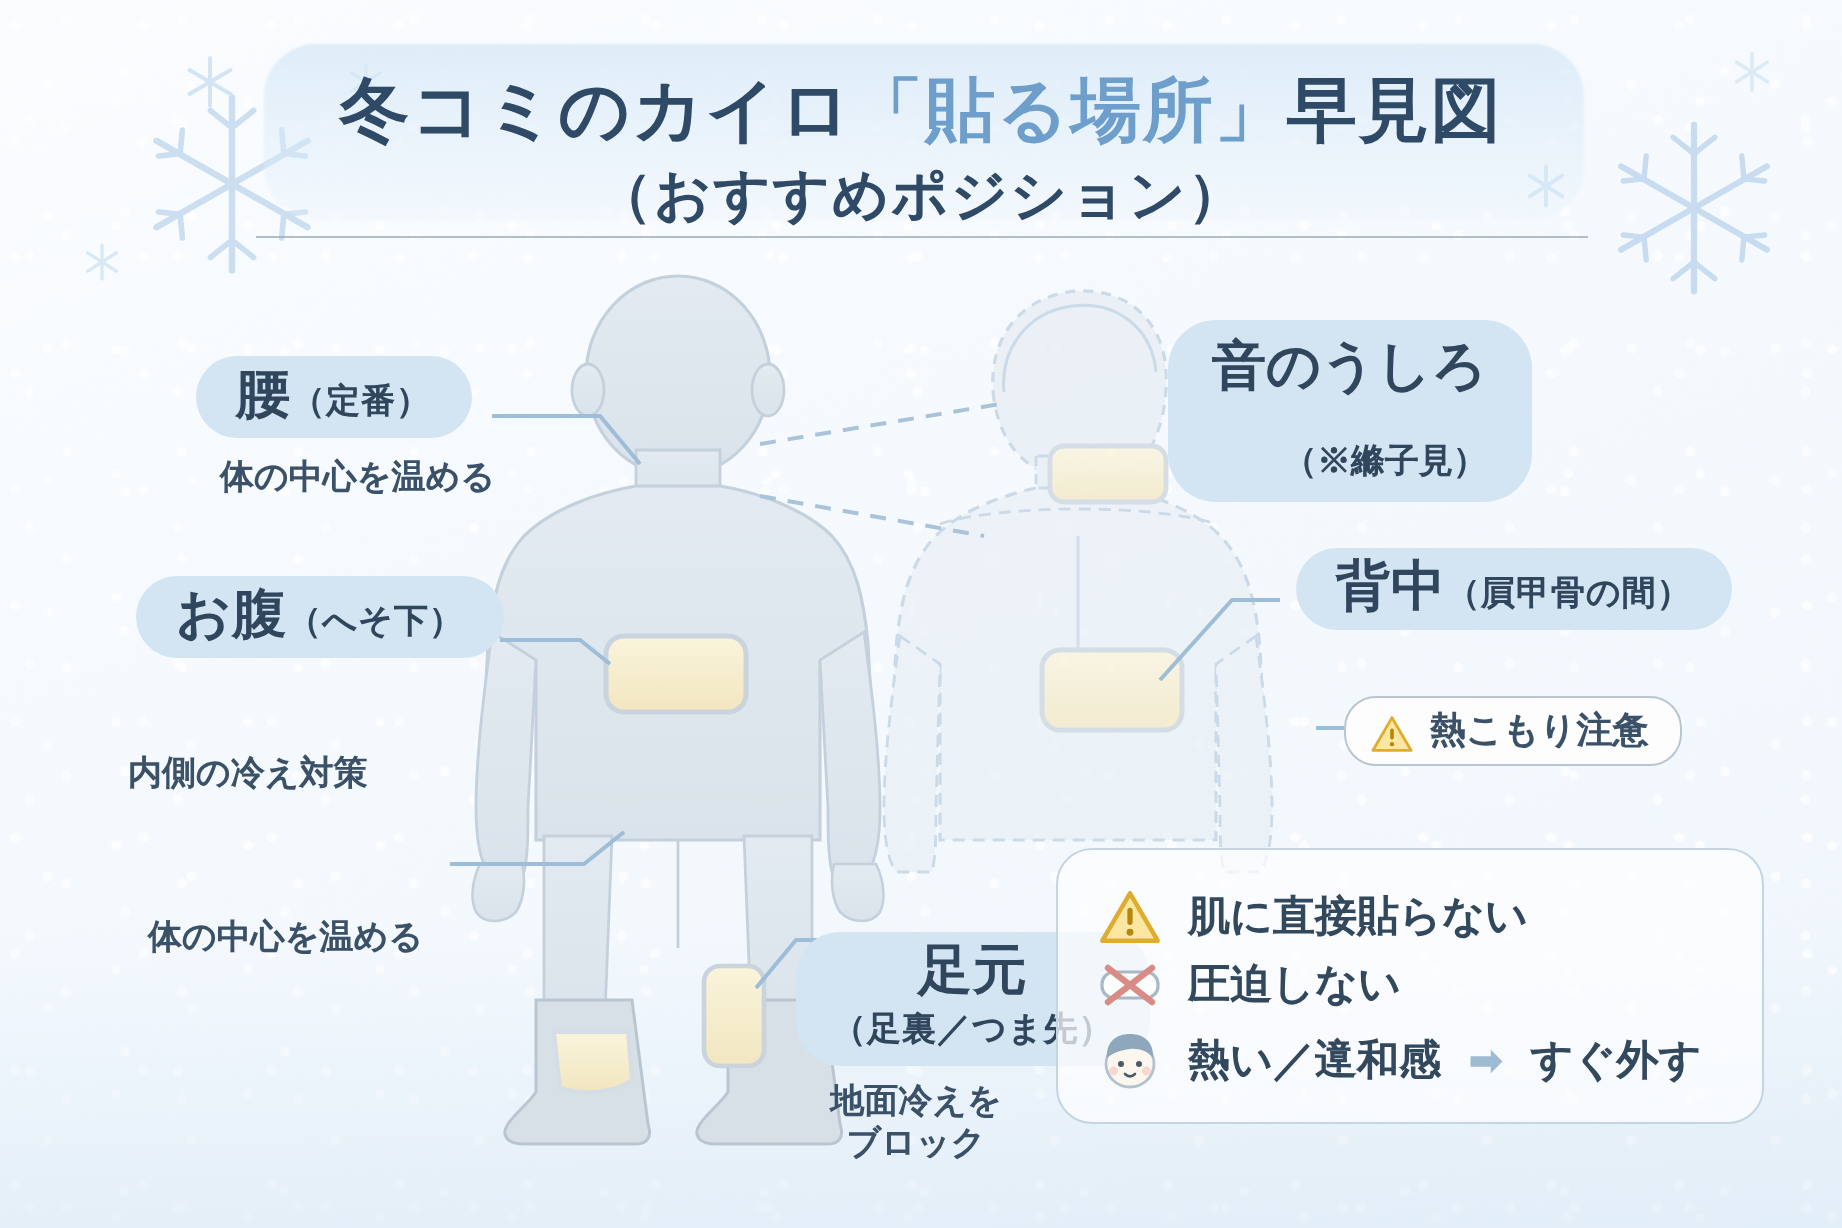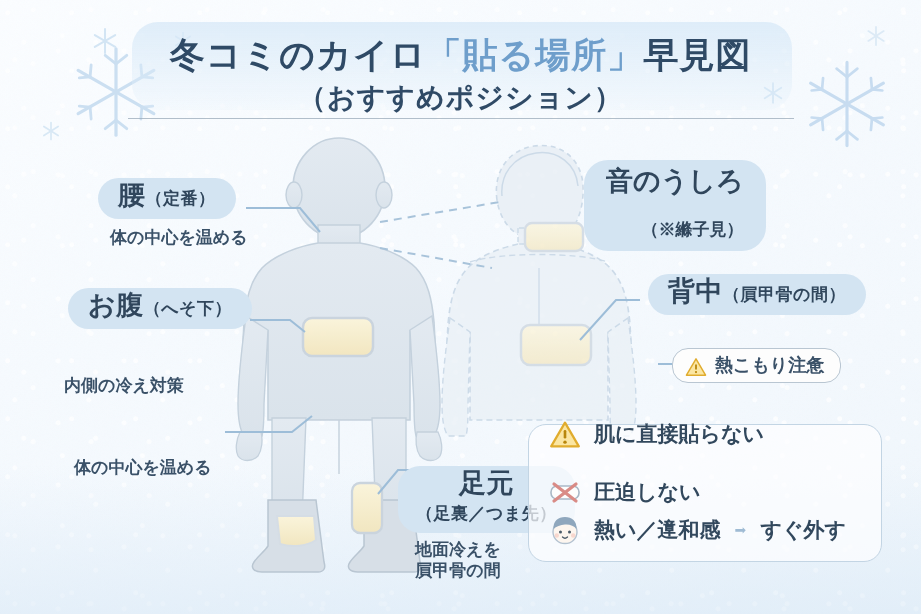--- a/index.html
+++ b/index.html
@@ -6,21 +6,21 @@
     margin: 0;
     padding: 0;
     background: #ffffff;
   }
   #page {
     position: relative;
     width: 921px;
     height: 614px;
     overflow: hidden;
     background: linear-gradient(160deg, #fbfdff 0%, #f6fafe 40%, #f3f8fd 70%, #eef5fb 100%);
-    font-family: Liberation Mono, monospace;
+    font-family: Liberation Sans, sans-serif;
     -webkit-font-smoothing: antialiased;
   }
 
   
   .snow-texture {
     position: absolute;
     inset: 0;
     background-image:
       radial-gradient(circle at 12% 22%, rgba(255,255,255,0.95) 0 2px, transparent 3px),
       radial-gradient(circle at 33% 64%, rgba(255,255,255,0.9) 0 2px, transparent 3px),
@@ -398,21 +398,21 @@
   <div class="desc" style="left:64px;top:340px;margin-top:36px;">内側の冷え対策</div>
 
   <div class="desc" style="left:74px;top:458px;">体の中心を温める</div>
 
   <div class="pill" style="left:398px;top:466px;padding:6px 18px 10px 18px;text-align:center;">
     <div class="big">足元</div>
     <div class="small" style="margin-top:7px;">（足裏／つま先）</div>
   </div>
   <div class="desc center" style="left:404px;top:540px;width:108px;">
     <div>地面冷えを</div>
-    <div>屓甲骨の間</div>
+    <div>ブロック</div>
   </div>
 
   <div class="bubble" style="left:584px;top:160px;">
     <div>
       <span class="big">音のうしろ</span>
     </div>
     <div class="sub" style="margin-top:22px;">（※縧子見）</div>
   </div>
   <div class="bubble-tail" style="left:590px;top:224px;transform:rotate(12deg);"></div>
 
@@ -423,21 +423,21 @@
     <svg width="22" height="20" viewBox="0 0 24 22">
       <path d="M12 2 L22.5 20 L1.5 20 Z" fill="#fbe6a2" stroke="#e0ac2e" stroke-width="1.6" stroke-linejoin="round"></path>
       <rect x="11" y="8" width="2" height="6" rx="1" fill="#b8860b"></rect>
       <circle cx="12" cy="16.6" r="1.2" fill="#b8860b"></circle>
     </svg>
     <span>熱こもり注惫</span>
   </div>
 
   <div class="caution-panel"></div>
 
-  <div class="caution-row" style="left:548px;top:418px;">
+  <div class="caution-row" style="left:548px;top:442px;">
     <span class="caution-icon">
       <svg width="32" height="29" viewBox="0 0 24 22">
         <path d="M12 2 L22.5 20 L1.5 20 Z" fill="#fbe6a2" stroke="#e0ac2e" stroke-width="1.7" stroke-linejoin="round"></path>
         <rect x="11" y="7.5" width="2" height="6.5" rx="1" fill="#b8860b"></rect>
         <circle cx="12" cy="16.8" r="1.3" fill="#b8860b"></circle>
       </svg>
     </span>
     <span>肌に直接貼らない</span>
   </div>
 

